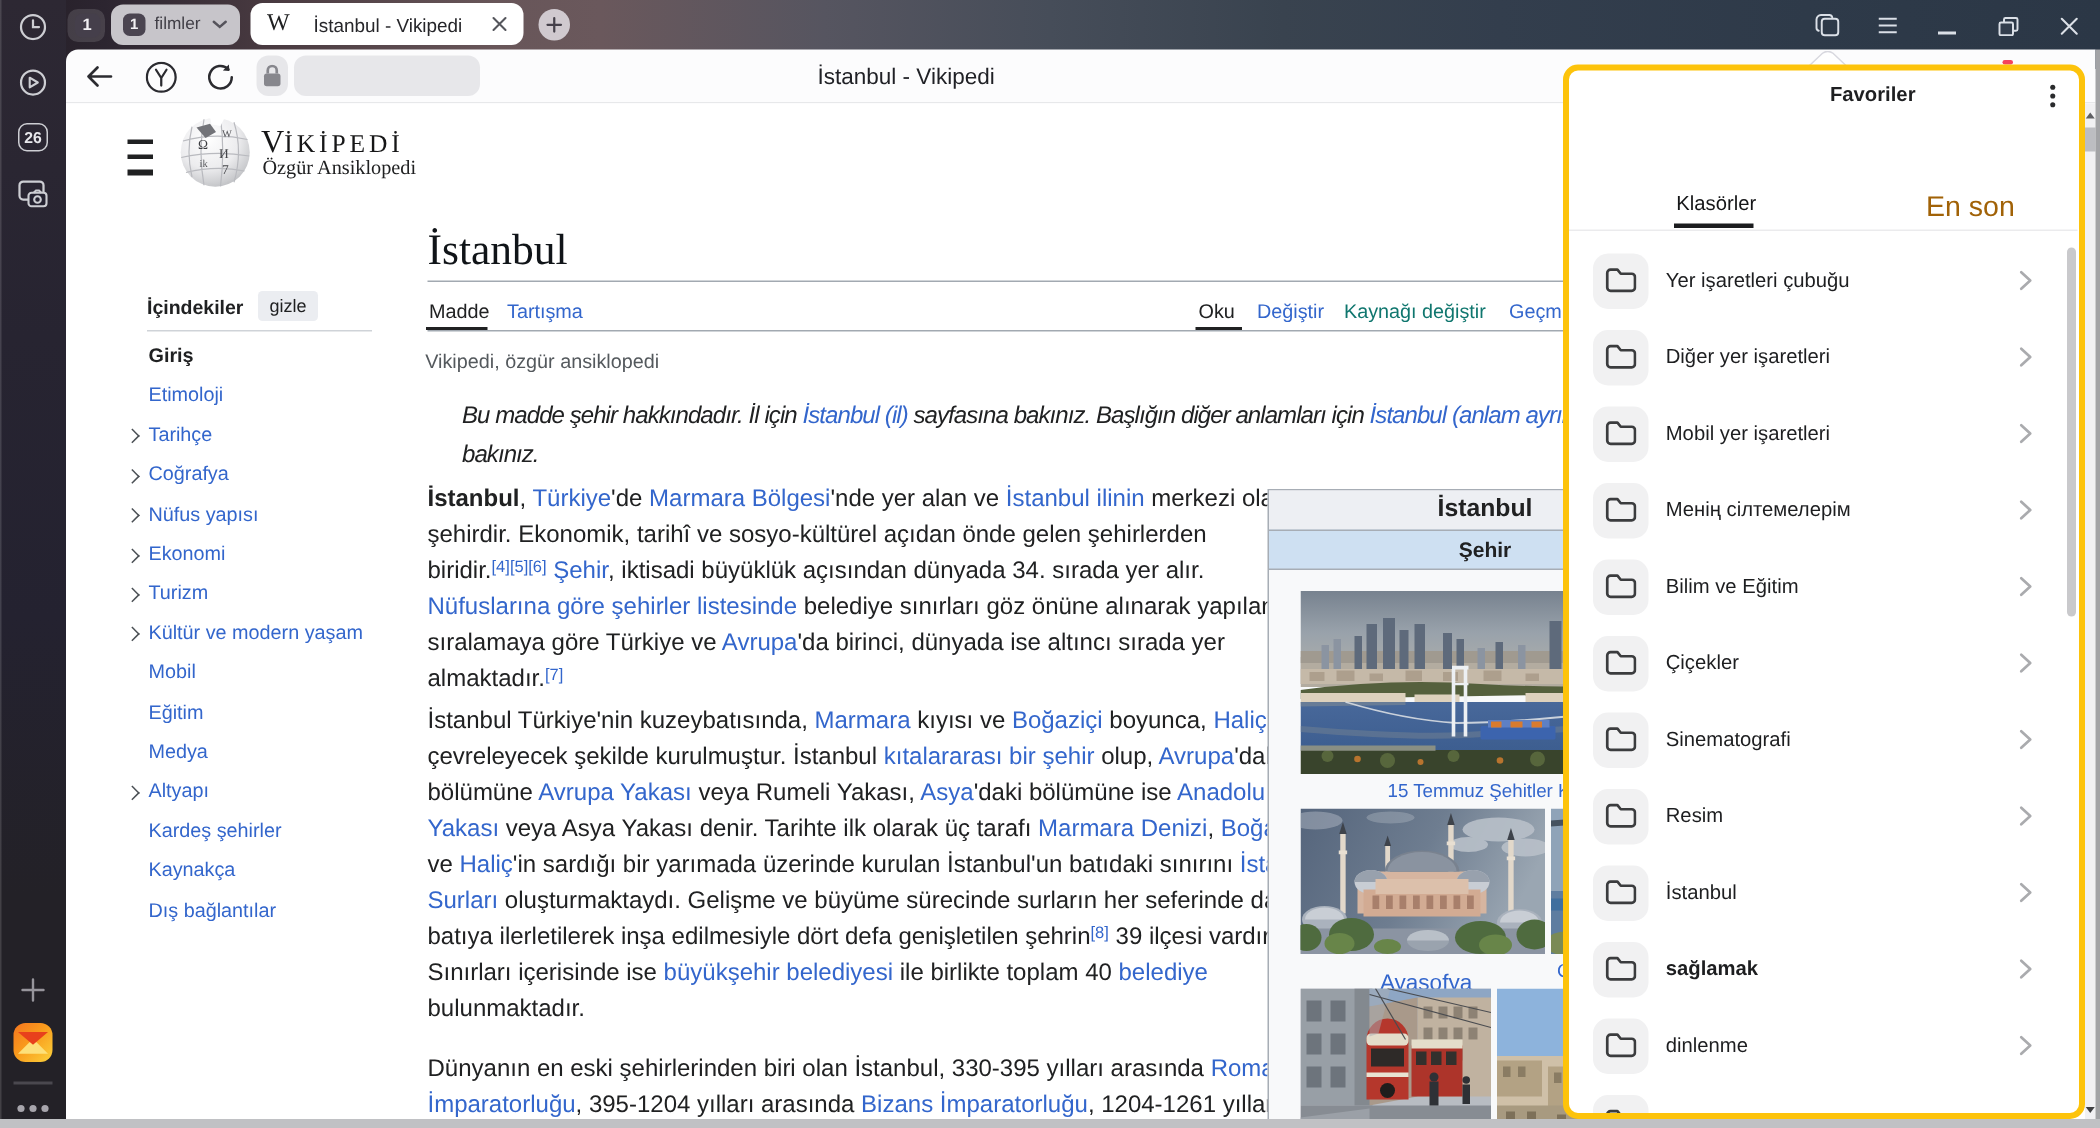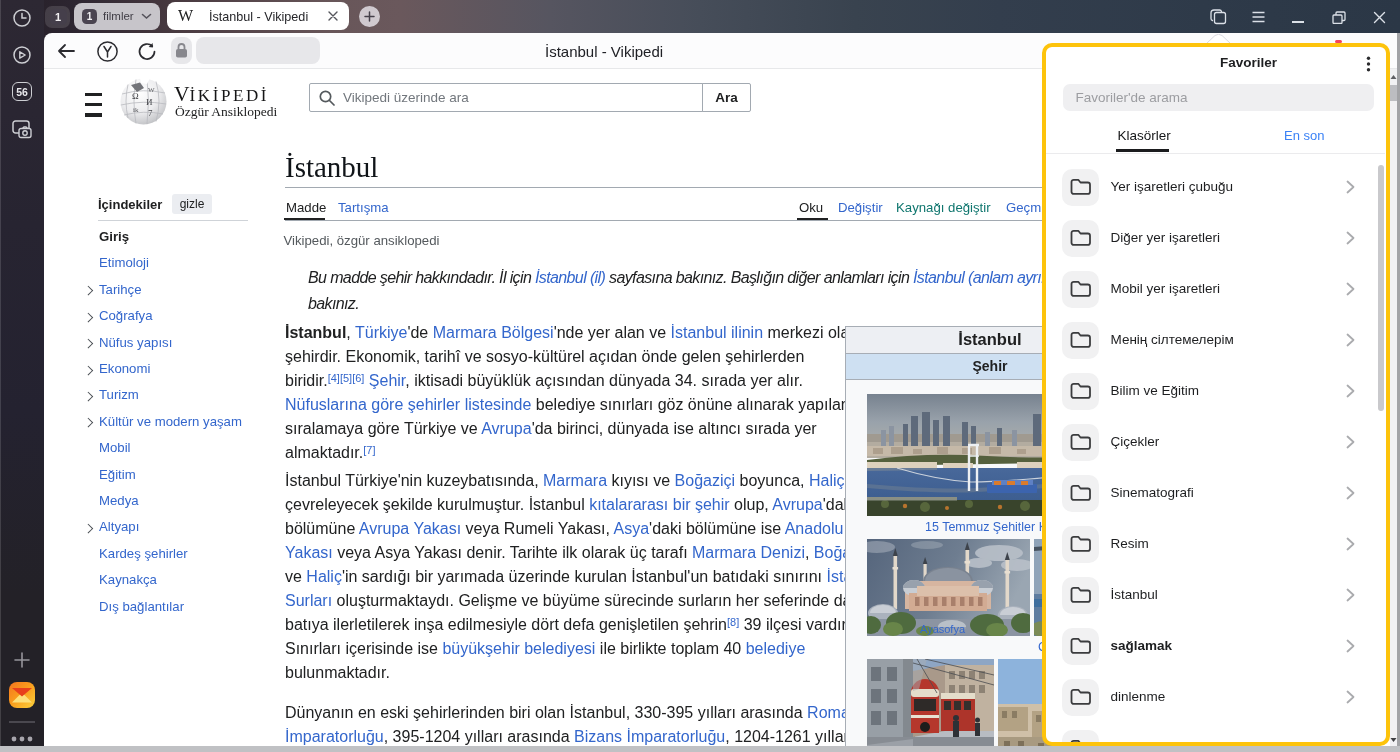--- a/index.html
+++ b/index.html
@@ -127,28 +127,20 @@
     <path d="M20 0 L30 0 L27 6 L21 5 Z" fill="#ffffff"></path>
     <text x="12" y="21" font-size="9" fill="#3c3d41" font-family="Liberation Serif,serif">Ω</text>
     <text x="28" y="13.5" font-size="7" fill="#55565a" font-family="Liberation Serif,serif">W</text>
     <text x="26" y="27" font-size="9" fill="#45464a" font-family="Liberation Serif,serif">И</text>
     <text x="13" y="33.5" font-size="7" fill="#55565a" font-family="Liberation Serif,serif">ik</text>
     <text x="28" y="38" font-size="9" fill="#45464a" font-family="Liberation Serif,serif">7</text>
     <path d="M4 34 A 23 23 0 0 0 43 34 L 40 38 A 23 23 0 0 1 7 38 Z" fill="#c7c8cc" opacity="0.35"></path>
   </svg>
   <div class="abs" style="left:130px;top:12.5px;font-family:'Liberation Serif',serif;color:#161617;"><span style="font-size:21.5px;">V</span><span style="font-size:17px;letter-spacing:2.6px;">İKİPEDİ</span></div>
   <div class="abs" style="left:131px;top:34.5px;font-family:'Liberation Serif',serif;font-size:13.5px;color:#202122;">Özgür Ansiklopedi</div>
-  <div class="abs" style="left:265px;top:14px;width:441px;height:28.5px;border:1px solid #a2a9b1;border-radius:2px;background:#fff;">
-    <svg class="abs" style="left:9px;top:6px;" width="16" height="16" viewBox="0 0 16 16">
-          <circle cx="6.5" cy="6.5" r="5.2" fill="none" stroke="#54595d" stroke-width="1.7"></circle>
-          <path d="M10.5 10.5 L15 15" stroke="#54595d" stroke-width="1.7" stroke-linecap="round"></path>
-        </svg>
-    <span class="abs" style="left:33px;top:6px;font-size:13.5px;color:#72777d;">Vikipedi üzerinde ara</span>
-    <div class="abs" style="left:392px;top:-1px;width:49px;height:28.5px;border:1px solid #a2a9b1;border-radius:0 2px 2px 0;background:#fff;display:flex;align-items:center;justify-content:center;font-size:13.5px;font-weight:bold;color:#202122;">Ara</div>
-  </div>
   <div class="abs" style="left:54px;top:128px;font-size:13px;font-weight:bold;color:#202122;">İçindekiler</div>
   <div class="abs" style="left:128px;top:125px;width:40px;height:20px;background:#ebedf1;border-radius:3px;display:flex;align-items:center;justify-content:center;font-size:12px;color:#202122;">gizle</div>
   <div class="abs" style="left:54px;top:150.5px;width:150px;height:1px;background:#cfd3d8;"></div>
   <div id="navwrap">
     <div class="navitem" style="left:55px;top:160px;color:#202122;font-weight:bold;">Giriş</div>
     <div class="navitem" style="left:55px;top:186.4px;">Etimoloji</div>
     <div class="navitem nch" style="left:55px;top:212.8px;">Tarihçe</div>
     <div class="navitem nch" style="left:55px;top:239.2px;">Coğrafya</div>
     <div class="navitem nch" style="left:55px;top:265.6px;">Nüfus yapısı</div>
     <div class="navitem nch" style="left:55px;top:292px;">Ekonomi</div>
@@ -366,21 +358,21 @@
           </g>
       <path d="M0 8 L81 2 L81 6 L0 12 Z" fill="#46525f"></path>
       <g fill="#3f6f9e">
             <rect x="0" y="60" width="81" height="8"></rect>
           </g>
       <g fill="#7a8a55">
             <ellipse cx="10" cy="90" rx="14" ry="8"></ellipse>
             <ellipse cx="60" cy="92" rx="18" ry="8"></ellipse>
           </g>
     </svg>
-    <div class="abs wlink" style="left:74px;top:296px;font-size:11px;">Ayasofya</div>
+    <div class="abs wlink" style="left:74px;top:320px;font-size:15px;">Ayasofya</div>
     <div class="abs wlink" style="left:192px;top:313px;font-size:12.5px;">Cumhuriyet Anıtı</div>
     <svg class="abs" style="left:21px;top:332.5px;" width="127" height="105" viewBox="0 0 127 105">
       <rect width="127" height="105" fill="#b8bcc2"></rect>
       <rect x="0" y="0" width="46" height="78" fill="#989fa6"></rect>
       <g fill="#6d747c">
             <rect x="4" y="8" width="10" height="14"></rect>
             <rect x="20" y="8" width="10" height="14"></rect>
             <rect x="4" y="30" width="10" height="14"></rect>
             <rect x="20" y="30" width="10" height="14"></rect>
             <rect x="4" y="52" width="10" height="14"></rect>
@@ -484,21 +476,21 @@
 <div class="abs" id="bottomedge"></div>
 <div class="abs" id="sidebar">
   <svg class="abs" style="left:13px;top:8.5px;" width="18" height="18" viewBox="0 0 18 18">
         <circle cx="9" cy="9" r="8" fill="none" stroke="#cdced3" stroke-width="1.5"></circle>
         <path d="M9 4.5 V9 H13" fill="none" stroke="#cdced3" stroke-width="1.5" stroke-linecap="round"></path>
       </svg>
   <svg class="abs" style="left:13px;top:45.5px;" width="18" height="18" viewBox="0 0 18 18">
         <circle cx="9" cy="9" r="8" fill="none" stroke="#cdced3" stroke-width="1.5"></circle>
         <path d="M6.8 5.8 L12.2 9 L6.8 12.2 Z" fill="none" stroke="#cdced3" stroke-width="1.4" stroke-linejoin="round"></path>
       </svg>
-  <div class="abs" style="left:12px;top:82px;width:20px;height:19px;border:1.5px solid #cdced3;border-radius:6px;color:#e8e8ec;font-size:10.5px;font-weight:bold;display:flex;align-items:center;justify-content:center;">56</div>
+  <div class="abs" style="left:12px;top:82px;width:20px;height:19px;border:1.5px solid #cdced3;border-radius:6px;color:#e8e8ec;font-size:10.5px;font-weight:bold;display:flex;align-items:center;justify-content:center;">26</div>
   <svg class="abs" style="left:12px;top:119px;" width="21" height="20" viewBox="0 0 21 20">
         <path d="M3.5 14 a2.5 2.5 0 0 1 -2.5-2.5 v-7 A2.5 2.5 0 0 1 3.5 2 h11 a2.5 2.5 0 0 1 2.5 2.5 v7 a2.5 2.5 0 0 1 -2.5 2.5 z" fill="none" stroke="#cdced3" stroke-width="1.5"></path>
         <g transform="translate(7,8)">
           <rect x="0" y="1.5" width="12" height="9" rx="2" fill="#242230" stroke="#cdced3" stroke-width="1.4"></rect>
           <path d="M3.5 1.5 L5 0 H7 L8.5 1.5" fill="none" stroke="#cdced3" stroke-width="1.4"></path>
           <circle cx="6" cy="6" r="2.2" fill="none" stroke="#cdced3" stroke-width="1.4"></circle>
         </g>
       </svg>
   <svg class="abs" style="left:14px;top:652px;" width="16" height="16" viewBox="0 0 16 16">
         <path d="M8 1 V15 M1 8 H15" stroke="#97959c" stroke-width="1.6" stroke-linecap="round"></path>
@@ -519,25 +511,22 @@
         </svg>
       </div>
 </div>
 <div class="abs" id="panel">
   <div class="abs" style="left:0;top:8px;width:405px;text-align:center;font-size:13.5px;font-weight:bold;color:#1e1f21;">Favoriler</div>
   <svg class="abs" style="left:320px;top:8.5px;" width="5" height="16" viewBox="0 0 5 16">
         <circle cx="2.5" cy="2.2" r="1.7" fill="#2a2b2d"></circle>
         <circle cx="2.5" cy="8" r="1.7" fill="#2a2b2d"></circle>
         <circle cx="2.5" cy="13.8" r="1.7" fill="#2a2b2d"></circle>
       </svg>
-  <div class="abs" style="left:16.5px;top:37px;width:311px;height:27px;border-radius:7px;background:#efeff1;">
-    <span class="abs" style="left:13px;top:6px;font-size:13.5px;color:#9c9da1;">Favoriler'de arama</span>
-  </div>
   <div class="abs" style="left:71.5px;top:81px;font-size:13.5px;font-weight:normal;color:#151618;">Klasörler</div>
-  <div class="abs" style="left:238px;top:81px;font-size:13px;color:#3b82f6;">En son</div>
+  <div class="abs" style="left:238px;top:81px;font-size:19px;color:#a16207;">En son</div>
   <div class="abs" style="left:70px;top:102px;width:53px;height:3px;background:#1b1c1e;"></div>
   <div class="abs" style="left:0;top:105.5px;width:339px;height:1px;background:#ebebed;"></div>
   <div class="fitem-icon" style="top:121.5px;">
         <svg style="position:absolute;left:8px;top:9.5px;" width="21" height="18" viewBox="0 0 21 18">
           <path d="M1.5 4 a2.2 2.2 0 0 1 2.2-2.2 h4.6 l2.2 2.7 h7.3 a2.2 2.2 0 0 1 2.2 2.2 v7 a2.2 2.2 0 0 1 -2.2 2.2 h-14.1 a2.2 2.2 0 0 1 -2.2-2.2 z" fill="none" stroke="#3b3c3e" stroke-width="1.8" stroke-linejoin="round"></path>
         </svg>
       </div>
   <div class="fitem-label" style="top:131.5px;">Yer işaretleri çubuğu</div>
   <svg class="fchev" style="top:133px;" width="9" height="14" viewBox="0 0 9 14">
         <path d="M1.5 1.5 L7.5 7 L1.5 12.5" fill="none" stroke="#aaabae" stroke-width="1.8" stroke-linecap="round" stroke-linejoin="round"></path>

